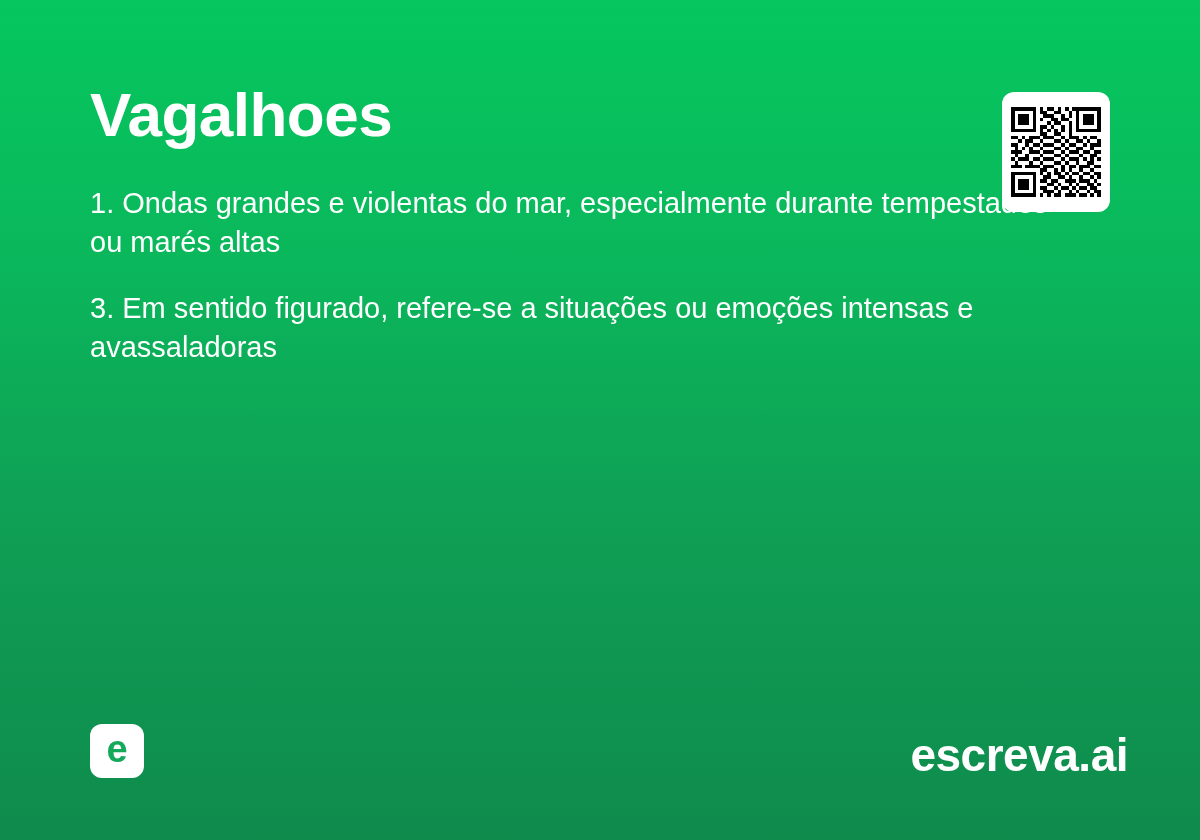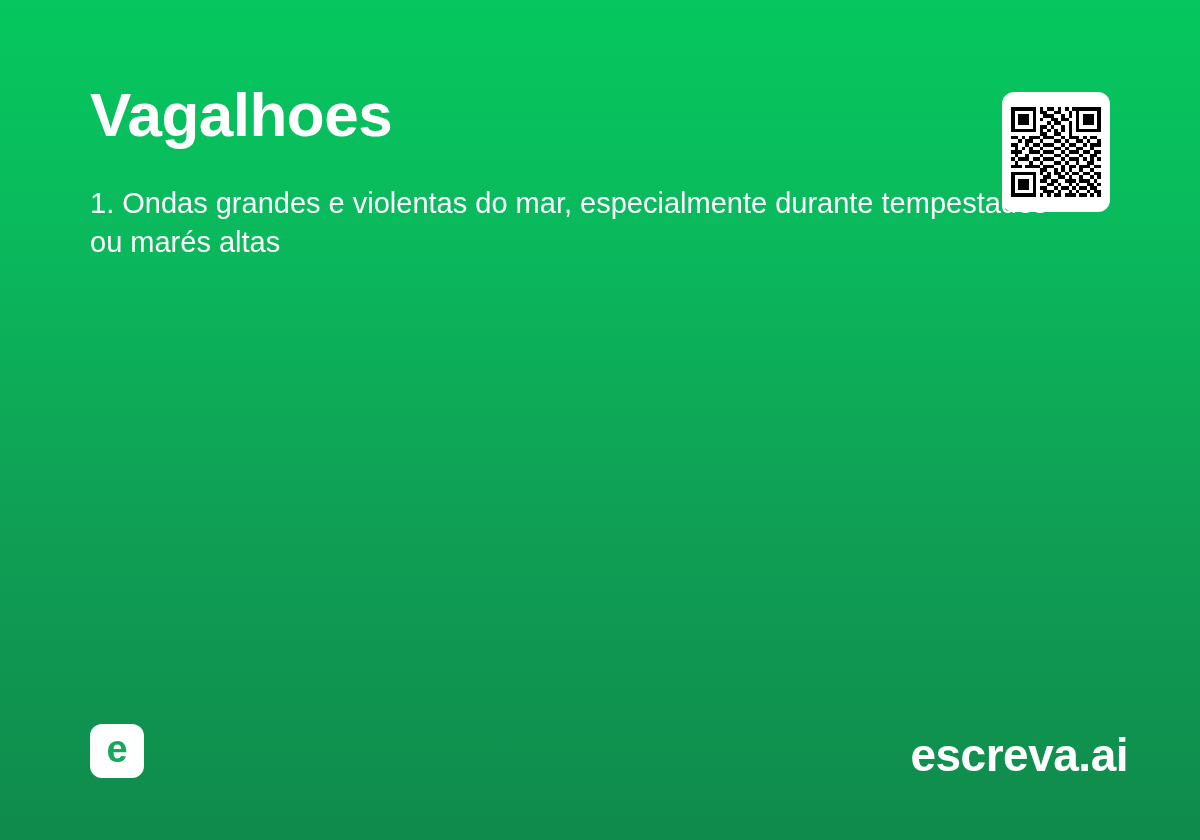--- a/index.html
+++ b/index.html
@@ -119,20 +119,21 @@
 </head>
 <body>
 
 <div class="card">
 
   <div class="content">
     <div class="word">Vagalhoes</div>
 
     <div class="definitions">
       <div class="definition">1. Ondas grandes e violentas do mar, especialmente durante tempestades ou marés altas</div>
+      <div class="definition">3. Em sentido figurado, refere-se a situações ou emoções intensas e avassaladoras</div>
     </div>
   </div>
 
   <div class="qr-wrap">
     <div class="qr" id="qr">
         <i class="on"></i>
         <i class="on"></i>
         <i class="on"></i>
         <i class="on"></i>
         <i class="on"></i>

